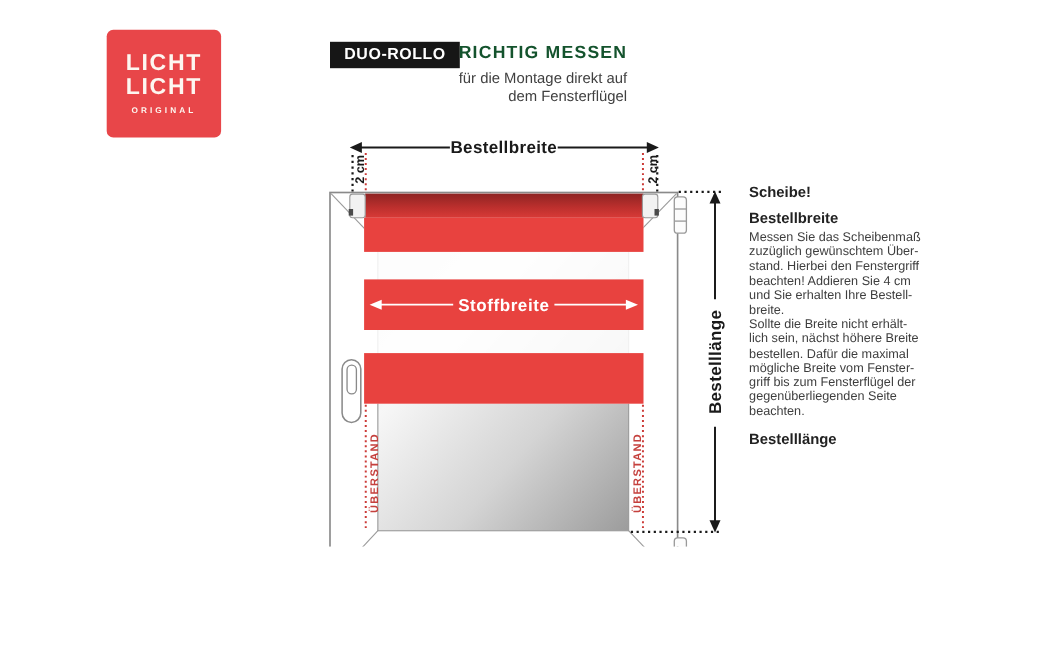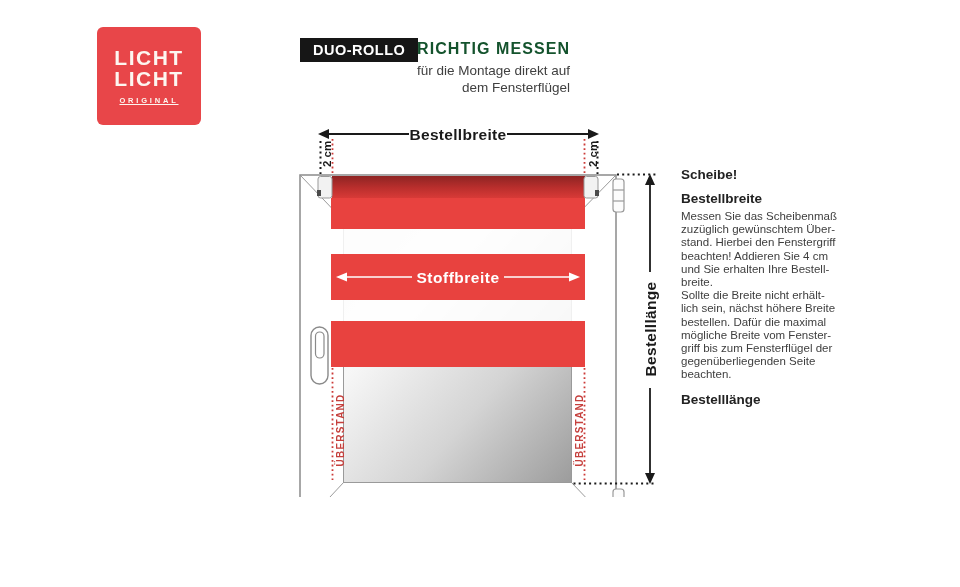--- a/index.html
+++ b/index.html
@@ -8,21 +8,21 @@
     font-family:"Liberation Sans",sans-serif;
   }
   
   .logo{
     position:absolute;left:97px;top:27px;width:104px;height:98px;
     background:#e84649;border-radius:6px;color:#fdf6f0;
     display:flex;flex-direction:column;align-items:center;justify-content:center;
     text-align:center;
   }
   .logo-line{font-size:21px;font-weight:bold;letter-spacing:1.5px;line-height:21px;}
-  .logo-sub{font-size:7.5px;letter-spacing:2.8px;margin-top:7px;font-weight:bold;text-decoration:underline;}
+  .logo-sub{font-size:7.5px;letter-spacing:2.8px;margin-top:7px;font-weight:bold;}
   
   .badge{
     position:absolute;left:300px;top:38px;height:24px;line-height:24px;
     background:#161616;color:#fff;font-size:14.5px;font-weight:bold;
     letter-spacing:.5px;padding:0 13px;
   }
   .title{
     position:absolute;left:417px;top:40px;margin:0;
     font-size:16px;font-weight:bold;letter-spacing:1.1px;color:#14532d;
   }

